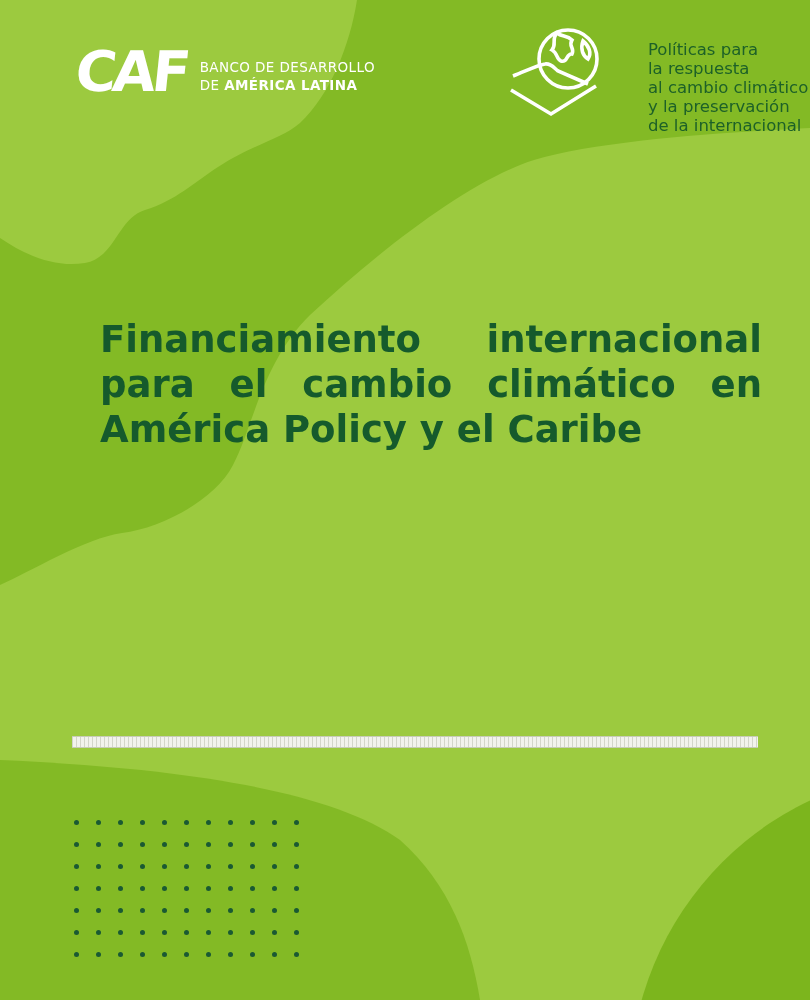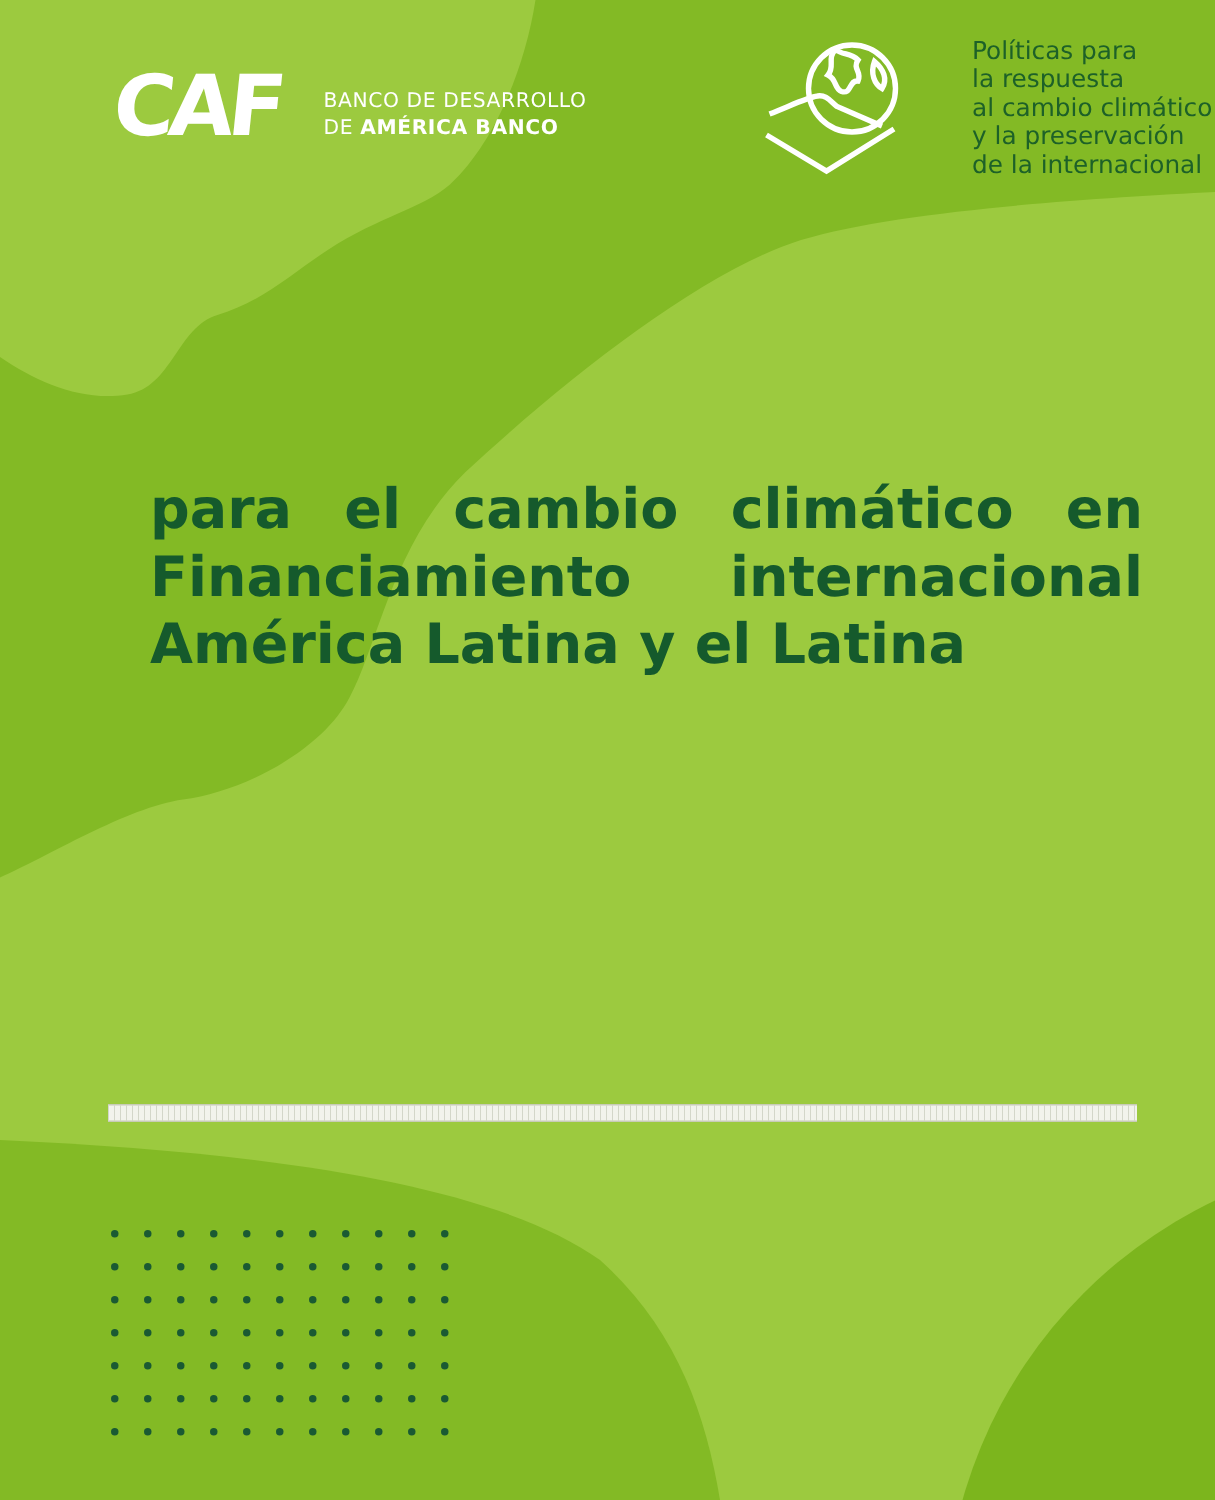--- a/index.html
+++ b/index.html
@@ -16,29 +16,29 @@
   .bg{position:absolute; inset:0; width:810px; height:1000px; display:block;}
   .bg .band{fill:var(--band-dark);}
   .bg .corner{fill:var(--corner-dark);}
 
   
   .caf-logo{position:absolute; left:73px; top:46px; display:flex; align-items:flex-start;}
   .caf-brand{
     color:var(--white); font-weight:bold; font-size:56px; line-height:52px;
     letter-spacing:-4px; transform:skewX(-6deg); transform-origin:left bottom;
   }
-  .caf-wordmark{margin-left:32px; margin-top:12px; color:var(--white);
+  .caf-wordmark{margin-left:16px; margin-top:12px; color:var(--white);
     font-size:13.5px; line-height:18px; letter-spacing:0.4px; white-space:nowrap;}
   .caf-wordmark b{font-weight:bold;}
 
   
   .program{position:absolute; left:508px; top:20px; display:flex;}
   .program-icon{width:132px; height:98px;}
   .program-icon *{stroke:var(--white); fill:none; stroke-width:3.6px;}
-  .program-text{margin-left:8px; margin-top:4px; color:var(--program-green);
+  .program-text{margin-left:8px; margin-top:20px; color:var(--program-green);
     font-size:16.5px; line-height:19px; font-weight:500; white-space:nowrap;}
 
   
   .kicker{position:absolute; left:100px; top:256px; color:var(--white);
     font-size:38px; font-weight:bold; letter-spacing:0.5px;}
   .main-title{position:absolute; left:100px; top:317px; width:662px;
     color:var(--title-green); font-size:37px; font-weight:bold; line-height:45px;}
   .main-title .line{text-align:justify; text-align-last:justify;}
   .main-title .line:last-child{text-align:left; text-align-last:left;}
 
@@ -74,21 +74,21 @@
 
     <path class="band" d="M0,760 C180,768 330,790 400,840 C450,885 470,940 480,1000 L0,1000 Z"></path>
 
     <circle class="corner" cx="945" cy="1085" r="315"></circle>
   </svg>
 
   <div class="caf-logo">
     <div class="caf-brand">CAF</div>
     <div class="caf-wordmark">
       <div>BANCO DE DESARROLLO</div>
-      <div><span>DE </span><b>AMÉRICA BANCO</b></div>
+      <div><span>DE </span><b>AMÉRICA LATINA</b></div>
     </div>
   </div>
 
   <div class="program">
     <svg class="program-icon" viewBox="0 0 132 98" aria-hidden="true">
       <circle cx="60" cy="39" r="29"></circle>
       <path d="M49,13 C43,19 49,24 44,30 C50,33 48,39 53,41 C60,43 58,33 64,34 C67,28 60,26 64,20 C59,15 54,17 49,13 Z"></path>
       <path d="M75,21 C81,26 84,33 80,39 C75,36 72,29 75,21 Z"></path>
       <path d="M5,56 C18,51 30,45 37,44 C43,43 46,48 50,51 L80,64"></path>
       <path d="M3,70 L43,94 L88,66"></path>
@@ -96,23 +96,23 @@
     <div class="program-text">
       <div>Políticas para</div>
       <div>la respuesta</div>
       <div>al cambio climático</div>
       <div>y la preservación</div>
       <div>de la internacional</div>
     </div>
   </div>
 
   <div class="main-title">
+    <div class="line">Financiamiento internacional</div>
     <div class="line">para el cambio climático en</div>
-    <div class="line">Financiamiento internacional</div>
-    <div class="line">América Latina y el Latina</div>
+    <div class="line">América Policy y el Caribe</div>
   </div>
 
   <div class="rule"></div>
 
   <div class="dots" style="grid-template-columns: repeat(11, 5px); gap: 17px;">
       <span style="width: 5px; height: 5px;"></span>
       <span style="width: 5px; height: 5px;"></span>
       <span style="width: 5px; height: 5px;"></span>
       <span style="width: 5px; height: 5px;"></span>
       <span style="width: 5px; height: 5px;"></span>

